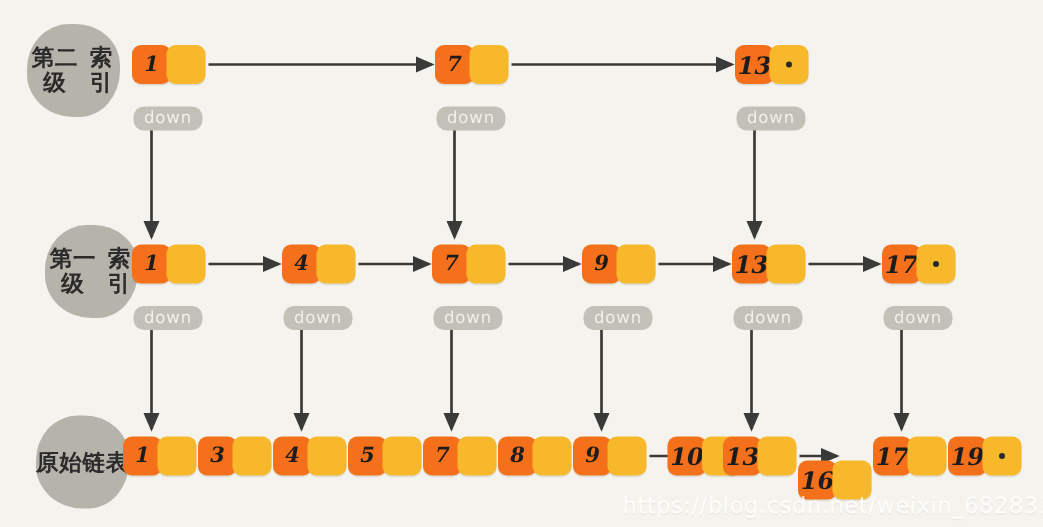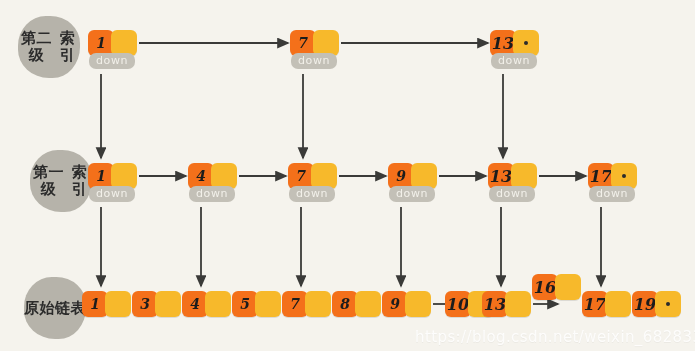--- a/index.html
+++ b/index.html
@@ -60,20 +60,21 @@
   .down-tag{
     position:absolute;
     background:#c3c0b7;
     border-radius:7px;
     padding:1px 7px 2px 7px;
     color:#f2f0ea;
     font-family:"DejaVu Sans", sans-serif;
     font-size:11px;
     letter-spacing:0.6px;
     user-select:none;
+    margin-top:18px;
   }
   .watermark{
     position:absolute;
     color:rgba(255,255,255,0.85);
     font-family:"DejaVu Sans", sans-serif;
     font-size:15px;
     letter-spacing:0.4px;
     white-space:nowrap;
     text-shadow:0 1px 0 rgba(0,0,0,0.04);
     user-select:none;
@@ -213,21 +214,21 @@
       <div class="ptr"></div>
     </div>
     <div class="node wide" style="left: 432px; top: 291px; padding-left: 13px;">
       <div class="val">10</div>
       <div class="ptr"></div>
     </div>
     <div class="node wide" style="left: 482px; top: 291px;">
       <div class="val">13</div>
       <div class="ptr"></div>
     </div>
-    <div class="node wide" style="left: 532px; top: 274px; justify-content: space-between;">
+    <div class="node wide" style="left: 532px; top: 307px; justify-content: space-between;">
       <div class="val">16</div>
       <div class="ptr"></div>
     </div>
     <div class="node wide" style="left: 582px; top: 291px;">
       <div class="val">17</div>
       <div class="ptr"></div>
     </div>
     <div class="node wide" style="left: 632px; top: 291px;">
       <div class="val">19</div>
       <div class="ptr">

